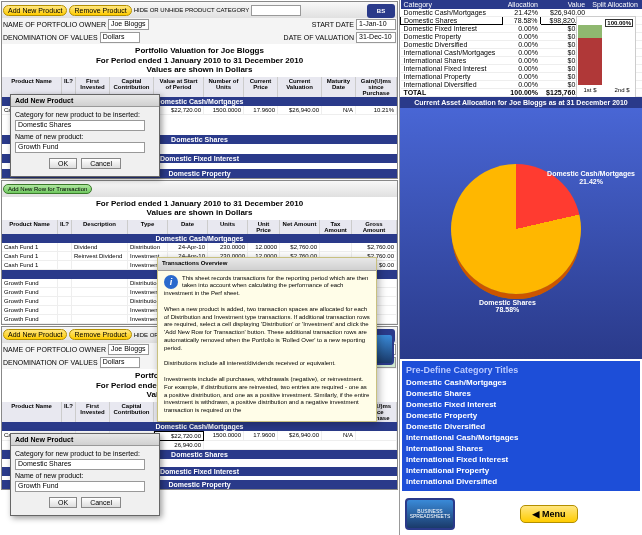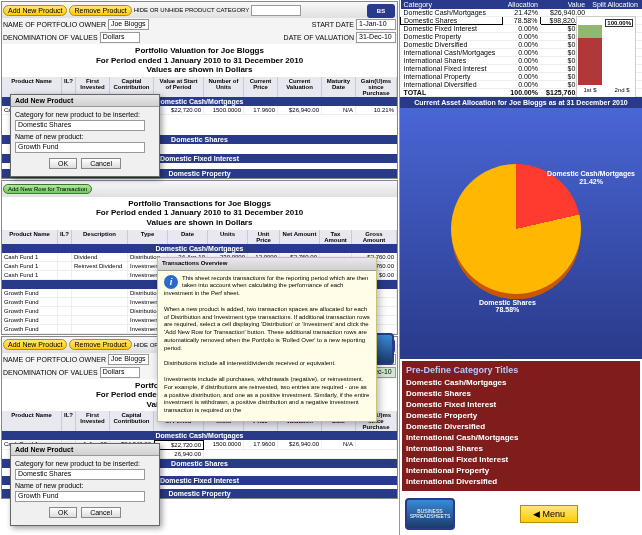--- a/index.html
+++ b/index.html
@@ -34,24 +34,24 @@
 .bar-group{display:flex;flex-direction:column;align-items:center;gap:2px}
 .bar-stack{width:24px;display:flex;flex-direction:column-reverse}
 .bar-seg{width:100%}
 .bar-label{font-size:6px}
 .pct-label{position:absolute;font-size:6px;font-weight:bold;border:1px solid #333;background:#fff;padding:0 1px}
 .pie-section{flex:1;background:linear-gradient(#4a68d8,#2a3a8a);display:flex;flex-direction:column;align-items:center;justify-content:center;position:relative;padding:8px}
 .pie-header{position:absolute;top:0;left:0;right:0;background:#2a3a8a;color:#fff;text-align:center;font-size:7px;padding:2px;font-weight:bold}
 .pie-wrap{position:relative;width:140px;height:140px;margin-top:12px}
 .pie{width:130px;height:130px;border-radius:50%;background:conic-gradient(#ff3b30 0deg 77.1deg,#ffb700 77.1deg 360deg);position:relative;box-shadow:0 6px 0 -1px #cc5500,0 6px 0 -1px #b37400}
 .pie-lbl{position:absolute;color:#fff;font-size:7px;font-weight:bold;text-align:center;line-height:1.1}
-.cat-list{background:#7f1d1d;padding:4px;margin:2px}
+.cat-list{background:#1d4ed8;padding:4px;margin:2px}
 .cat-head{color:#b8c8ff;font-size:9px;font-weight:bold;margin-bottom:2px}
 .cat-item{color:#fff;font-size:8px;font-weight:bold;padding:1px 0}
-.menu-btn{background:linear-gradient(#ffe680,#ffcc00);border:1px solid #b38f00;border-radius:0;padding:3px 12px;font-size:9px;font-weight:normal;cursor:pointer;margin:4px auto;display:block}
+.menu-btn{background:linear-gradient(#ffe680,#ffcc00);border:1px solid #b38f00;border-radius:5px;padding:3px 12px;font-size:9px;font-weight:bold;cursor:pointer;margin:4px auto;display:block}
 .logo-badge{position:absolute;right:2px;top:2px;width:28px;height:14px;background:#2a3a8a;border-radius:3px;display:flex;align-items:center;justify-content:center;color:#fff;font-size:6px;font-weight:bold}
 .side-badge{width:50px;height:32px;background:linear-gradient(#3a8ad8,#1a3a6a);border:2px solid #2a3a8a;border-radius:4px;margin:3px;display:flex;align-items:center;justify-content:center;color:#fff;font-size:5px;text-align:center;line-height:1}
 .tooltip-box{position:absolute;background:#fffde8;border:1px solid #c8c080;box-shadow:2px 2px 8px rgba(0,0,0,.3);padding:6px;font-size:6px;width:220px;z-index:20;line-height:1.3}
 .tooltip-title{background:linear-gradient(#e8e8e8,#d0d0d0);margin:-6px -6px 4px -6px;padding:2px 4px;font-weight:bold;border-bottom:1px solid #999}
 .info-icon{display:inline-block;width:14px;height:14px;background:#2a6acc;border-radius:50%;color:#fff;text-align:center;line-height:14px;font-size:9px;font-style:italic;font-weight:bold;margin-right:4px;float:left}
 .bottom-right{display:flex;align-items:center;justify-content:space-between;padding:2px}
 </style>
 </head>
 <body>
 
@@ -139,21 +139,20 @@
       </div>
     </div>
   </div>
 
   <div class="panel">
     <div class="toolbar">
       <button class="btn btn-green" style="font-size:6px;line-height:1">Add New Row
 for Transaction</button>
     </div>
     <div class="title-section">
-      <div>Portfolio Transactions for Joe Bloggs</div>
       <div>For Period ended 1 January 2010 to 31 December 2010</div>
       <div>Values are shown in Dollars</div>
     </div>
     <div class="thead">
       <div style="width:56px">Product Name</div>
           <div style="width:14px">IL?</div>
       <div style="width:56px">Description</div>
           <div style="width:40px">Type</div>
       <div style="width:40px">Date</div>
           <div style="width:40px">Units</div>

